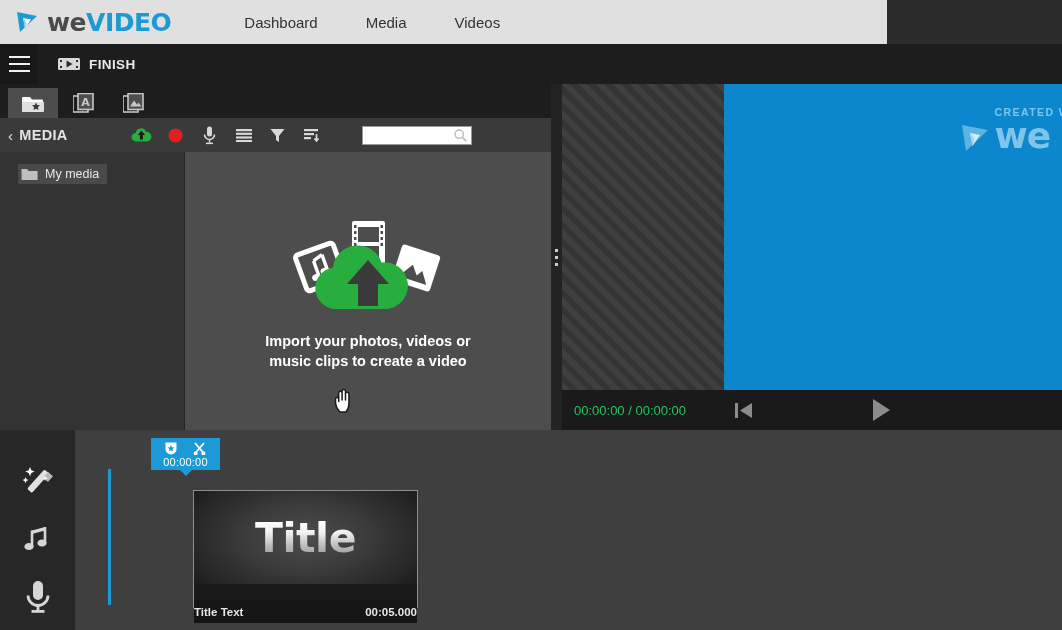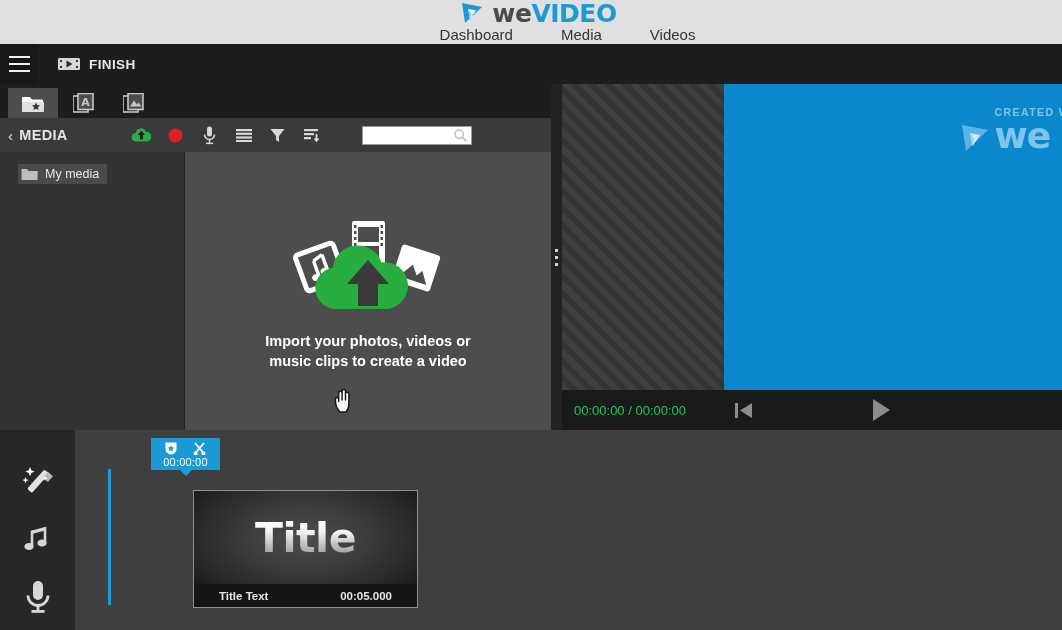--- a/index.html
+++ b/index.html
@@ -6,25 +6,24 @@
   html, body {
     width: 1062px; height: 630px;
     overflow: hidden;
     background: #2b2b2b;
     font-family: "Liberation Sans", sans-serif;
     -webkit-font-smoothing: antialiased;
   }
 
   
   #brand-bar {
-    height: 44px; width: 1062px;
+    height: 44px; width: 887px;
     background: #e0e0e0;
     display: flex; align-items: center;
     position: relative;
-    flex-direction: column;
   }
   #logo-wrap {
     display: flex; align-items: center;
     margin-left: 14px;
     cursor: pointer;
   }
   #logo-mark { width: 26px; height: 26px; margin-right: 7px; }
   #logo-text {
     font-size: 25px; font-weight: bold;
     letter-spacing: -0.5px;
@@ -290,21 +289,22 @@
     background: linear-gradient(180deg, #ffffff 10%, #f2f2f2 38%, #b9b9b9 68%, #8e8e8e 100%);
     -webkit-background-clip: text;
     background-clip: text;
     color: transparent;
     letter-spacing: -0.5px;
   }
   #clip-footer {
     height: 23px; background: #151515;
     display: flex; align-items: center;
     justify-content: space-between;
-    padding: 0 25px;
+    padding: 0 0;
+    margin-top: 16px;
   }
   #clip-footer span { color: #e6e6e6; font-size: 11.5px; font-weight: bold; }
   #timeline-track-inner { position: absolute; inset: 0; }
 </style>
 </head>
 <body>
 
 <div id="brand-bar">
   <div id="logo-wrap">
     <svg id="logo-mark" viewBox="0 0 26 26">

